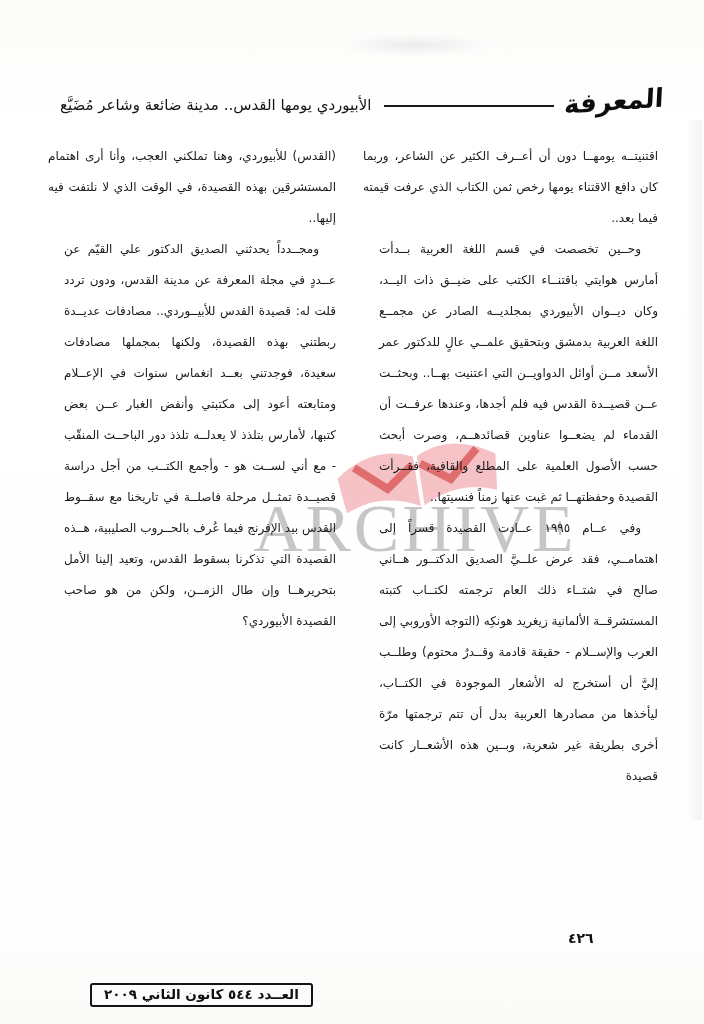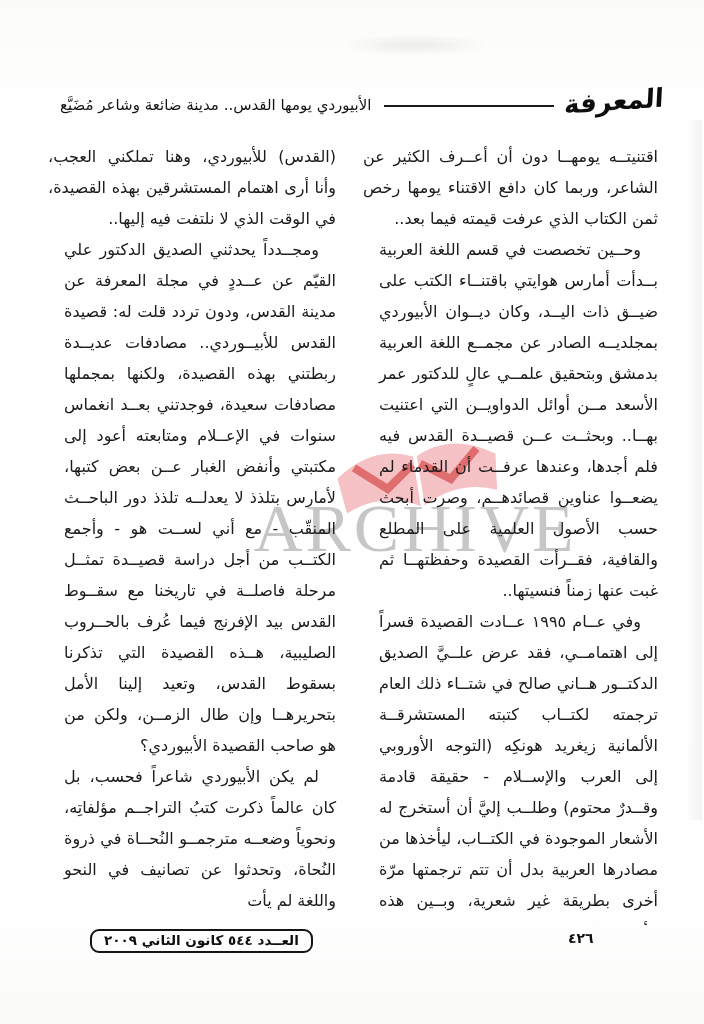--- a/index.html
+++ b/index.html
@@ -24,35 +24,35 @@
     letter-spacing:0;padding-top:8px;}
   .header-rule{flex:1;height:2px;background:#191919;margin:10px 10px 0 12px;}
   .magazine-logo{font-size:26px;font-weight:bold;color:#0d0d0d;direction:rtl;
     transform:rotate(-4deg) skewX(-7deg);letter-spacing:-1px;white-space:nowrap;}
   
   .columns{position:absolute;top:141px;left:48px;width:610px;height:784px;
     display:flex;direction:rtl;gap:27px;z-index:2;overflow:hidden;}
   .col{color:#181818;}
   .col-right{width:295px;}
   .col-left{width:288px;}
-  .col p{margin:0;font-size:16px;line-height:31px;text-align:justify;
+  .col p{margin:0;font-size:12px;line-height:31px;text-align:justify;
     direction:rtl;color:#1a1a1a;}
   .col p.indented{text-indent:17px;margin-left:16px;}
   .col p.subheading{font-weight:bold;color:#101010;}
   
   .watermark{position:absolute;z-index:1;pointer-events:none;}
   .wm-book{top:434px;left:328px;opacity:.8;}
   .wm-brand{top:494px;left:140px;width:550px;text-align:center;
     font-family:"Liberation Serif",serif;font-size:68px;line-height:68px;
     color:#c3c2c2;letter-spacing:3px;opacity:.92;}
   .wm-url{top:556px;left:140px;width:550px;text-align:center;
     font-size:17px;color:#f0a3a6;opacity:.9;font-family:"Liberation Sans",sans-serif;}
   
-  .footer-issue{position:absolute;top:929px;left:90px;z-index:3;
-    border:2px solid #141414;border-radius:9px;padding:1px 12px 3px;
+  .footer-issue{position:absolute;top:983px;left:90px;z-index:3;
+    border:2px solid #141414;border-radius:3px;padding:1px 12px 3px;
     font-size:13.5px;font-weight:bold;color:#0f0f0f;direction:rtl;white-space:nowrap;}
   .page-number{position:absolute;top:930px;left:568px;z-index:3;
     font-size:14px;font-weight:bold;color:#0f0f0f;direction:rtl;}
 </style>
 </head>
 <body>
 
 <div class="page">
 
   <div class="smudge-top"></div>
@@ -78,20 +78,19 @@
 
   <div class="columns">
     <div class="col col-right">
       <p>اقتنيتــه يومهــا دون أن أعــرف الكثير عن الشاعر، وربما كان دافع الاقتناء يومها رخص ثمن الكتاب الذي عرفت قيمته فيما بعد..</p>
       <p class="indented">وحــين تخصصت في قسم اللغة العربية بــدأت أمارس هوايتي باقتنــاء الكتب على ضيــق ذات اليــد، وكان ديــوان الأبيوردي بمجلديــه الصادر عن مجمــع اللغة العربية بدمشق وبتحقيق علمــي عالٍ للدكتور عمر الأسعد مــن أوائل الدواويــن التي اعتنيت بهــا.. وبحثــت عــن قصيــدة القدس فيه فلم أجدها، وعندها عرفــت أن القدماء لم يضعــوا عناوين قصائدهــم، وصرت أبحث حسب الأصول العلمية على المطلع والقافية، فقــرأت القصيدة وحفظتهــا ثم غبت عنها زمناً فنسيتها..</p>
       <p class="indented">وفي عــام ١٩٩٥ عــادت القصيدة قسراً إلى اهتمامــي، فقد عرض علــيَّ الصديق الدكتــور هــاني صالح في شتــاء ذلك العام ترجمته لكتــاب كتبته المستشرقــة الألمانية زيغريد هونكِه (التوجه الأوروبي إلى العرب والإســلام - حقيقة قادمة وقــدرٌ محتوم) وطلــب إليَّ أن أستخرج له الأشعار الموجودة في الكتــاب، ليأخذها من مصادرها العربية بدل أن تتم ترجمتها مرّة أخرى بطريقة غير شعرية، وبــين هذه الأشعــار كانت قصيدة</p>
     </div>
     <div class="col col-left">
       <p>(القدس) للأبيوردي، وهنا تملكني العجب، وأنا أرى اهتمام المستشرقين بهذه القصيدة، في الوقت الذي لا نلتفت فيه إليها..</p>
       <p class="indented">ومجــدداً يحدثني الصديق الدكتور علي القيّم عن عــددٍ في مجلة المعرفة عن مدينة القدس، ودون تردد قلت له: قصيدة القدس للأبيــوردي.. مصادفات عديــدة ربطتني بهذه القصيدة، ولكنها بمجملها مصادفات سعيدة، فوجدتني بعــد انغماس سنوات في الإعــلام ومتابعته أعود إلى مكتبتي وأنفض الغبار عــن بعض كتبها، لأمارس بتلذذ لا يعدلــه تلذذ دور الباحــث المنقّب - مع أني لســت هو - وأجمع الكتــب من أجل دراسة قصيــدة تمثــل مرحلة فاصلــة في تاريخنا مع سقــوط القدس بيد الإفرنج فيما عُرف بالحــروب الصليبية، هــذه القصيدة التي تذكرنا بسقوط القدس، وتعيد إلينا الأمل بتحريرهــا وإن طال الزمــن، ولكن من هو صاحب القصيدة الأبيوردي؟</p>
-      <p class="indented">لم يكن الأبيوردي شاعراً فحسب، بل كان عالماً ذكرت كتبُ التراجــم مؤلفاتِه، ونحوياً وضعــه مترجمــو النُحــاة في ذروة النُحاة، وتحدثوا عن تصانيف في النحو واللغة لم يأت</p>
     </div>
   </div>
 
   <div class="footer-issue">العــدد ٥٤٤ كانون الثاني ٢٠٠٩</div>
   <div class="page-number">٤٢٦</div>
 
 </div>
 
 </body></html>

